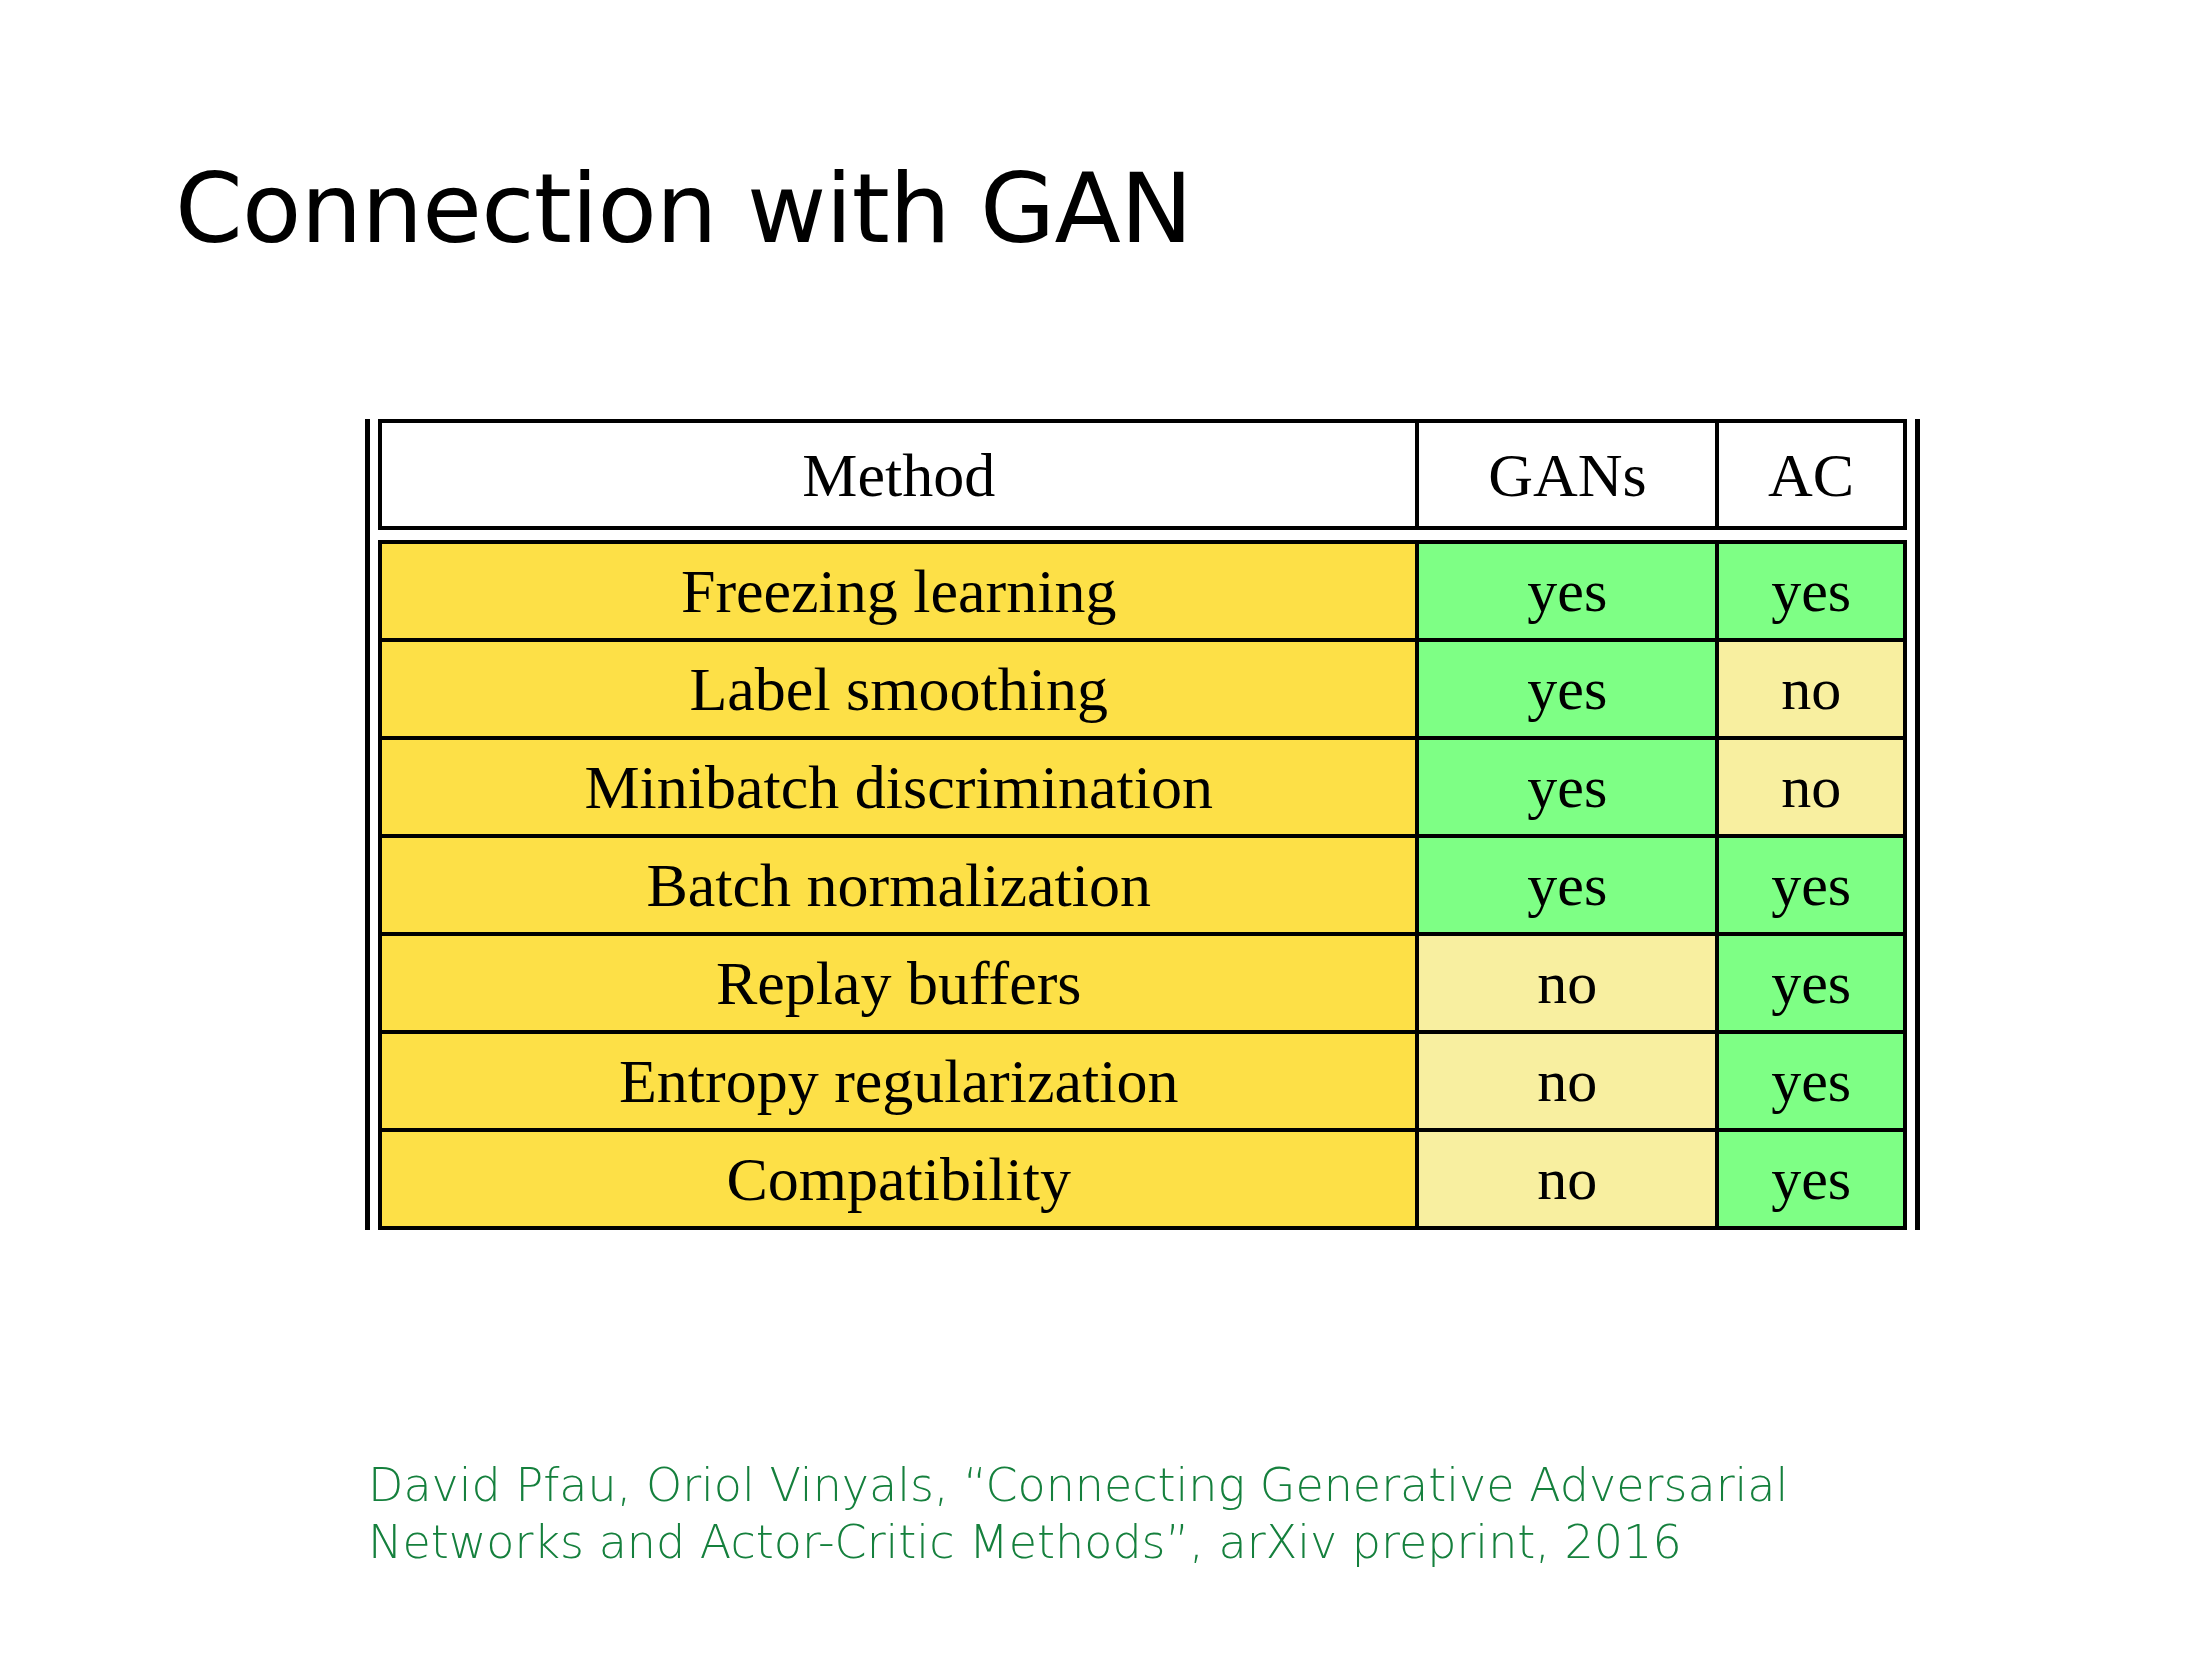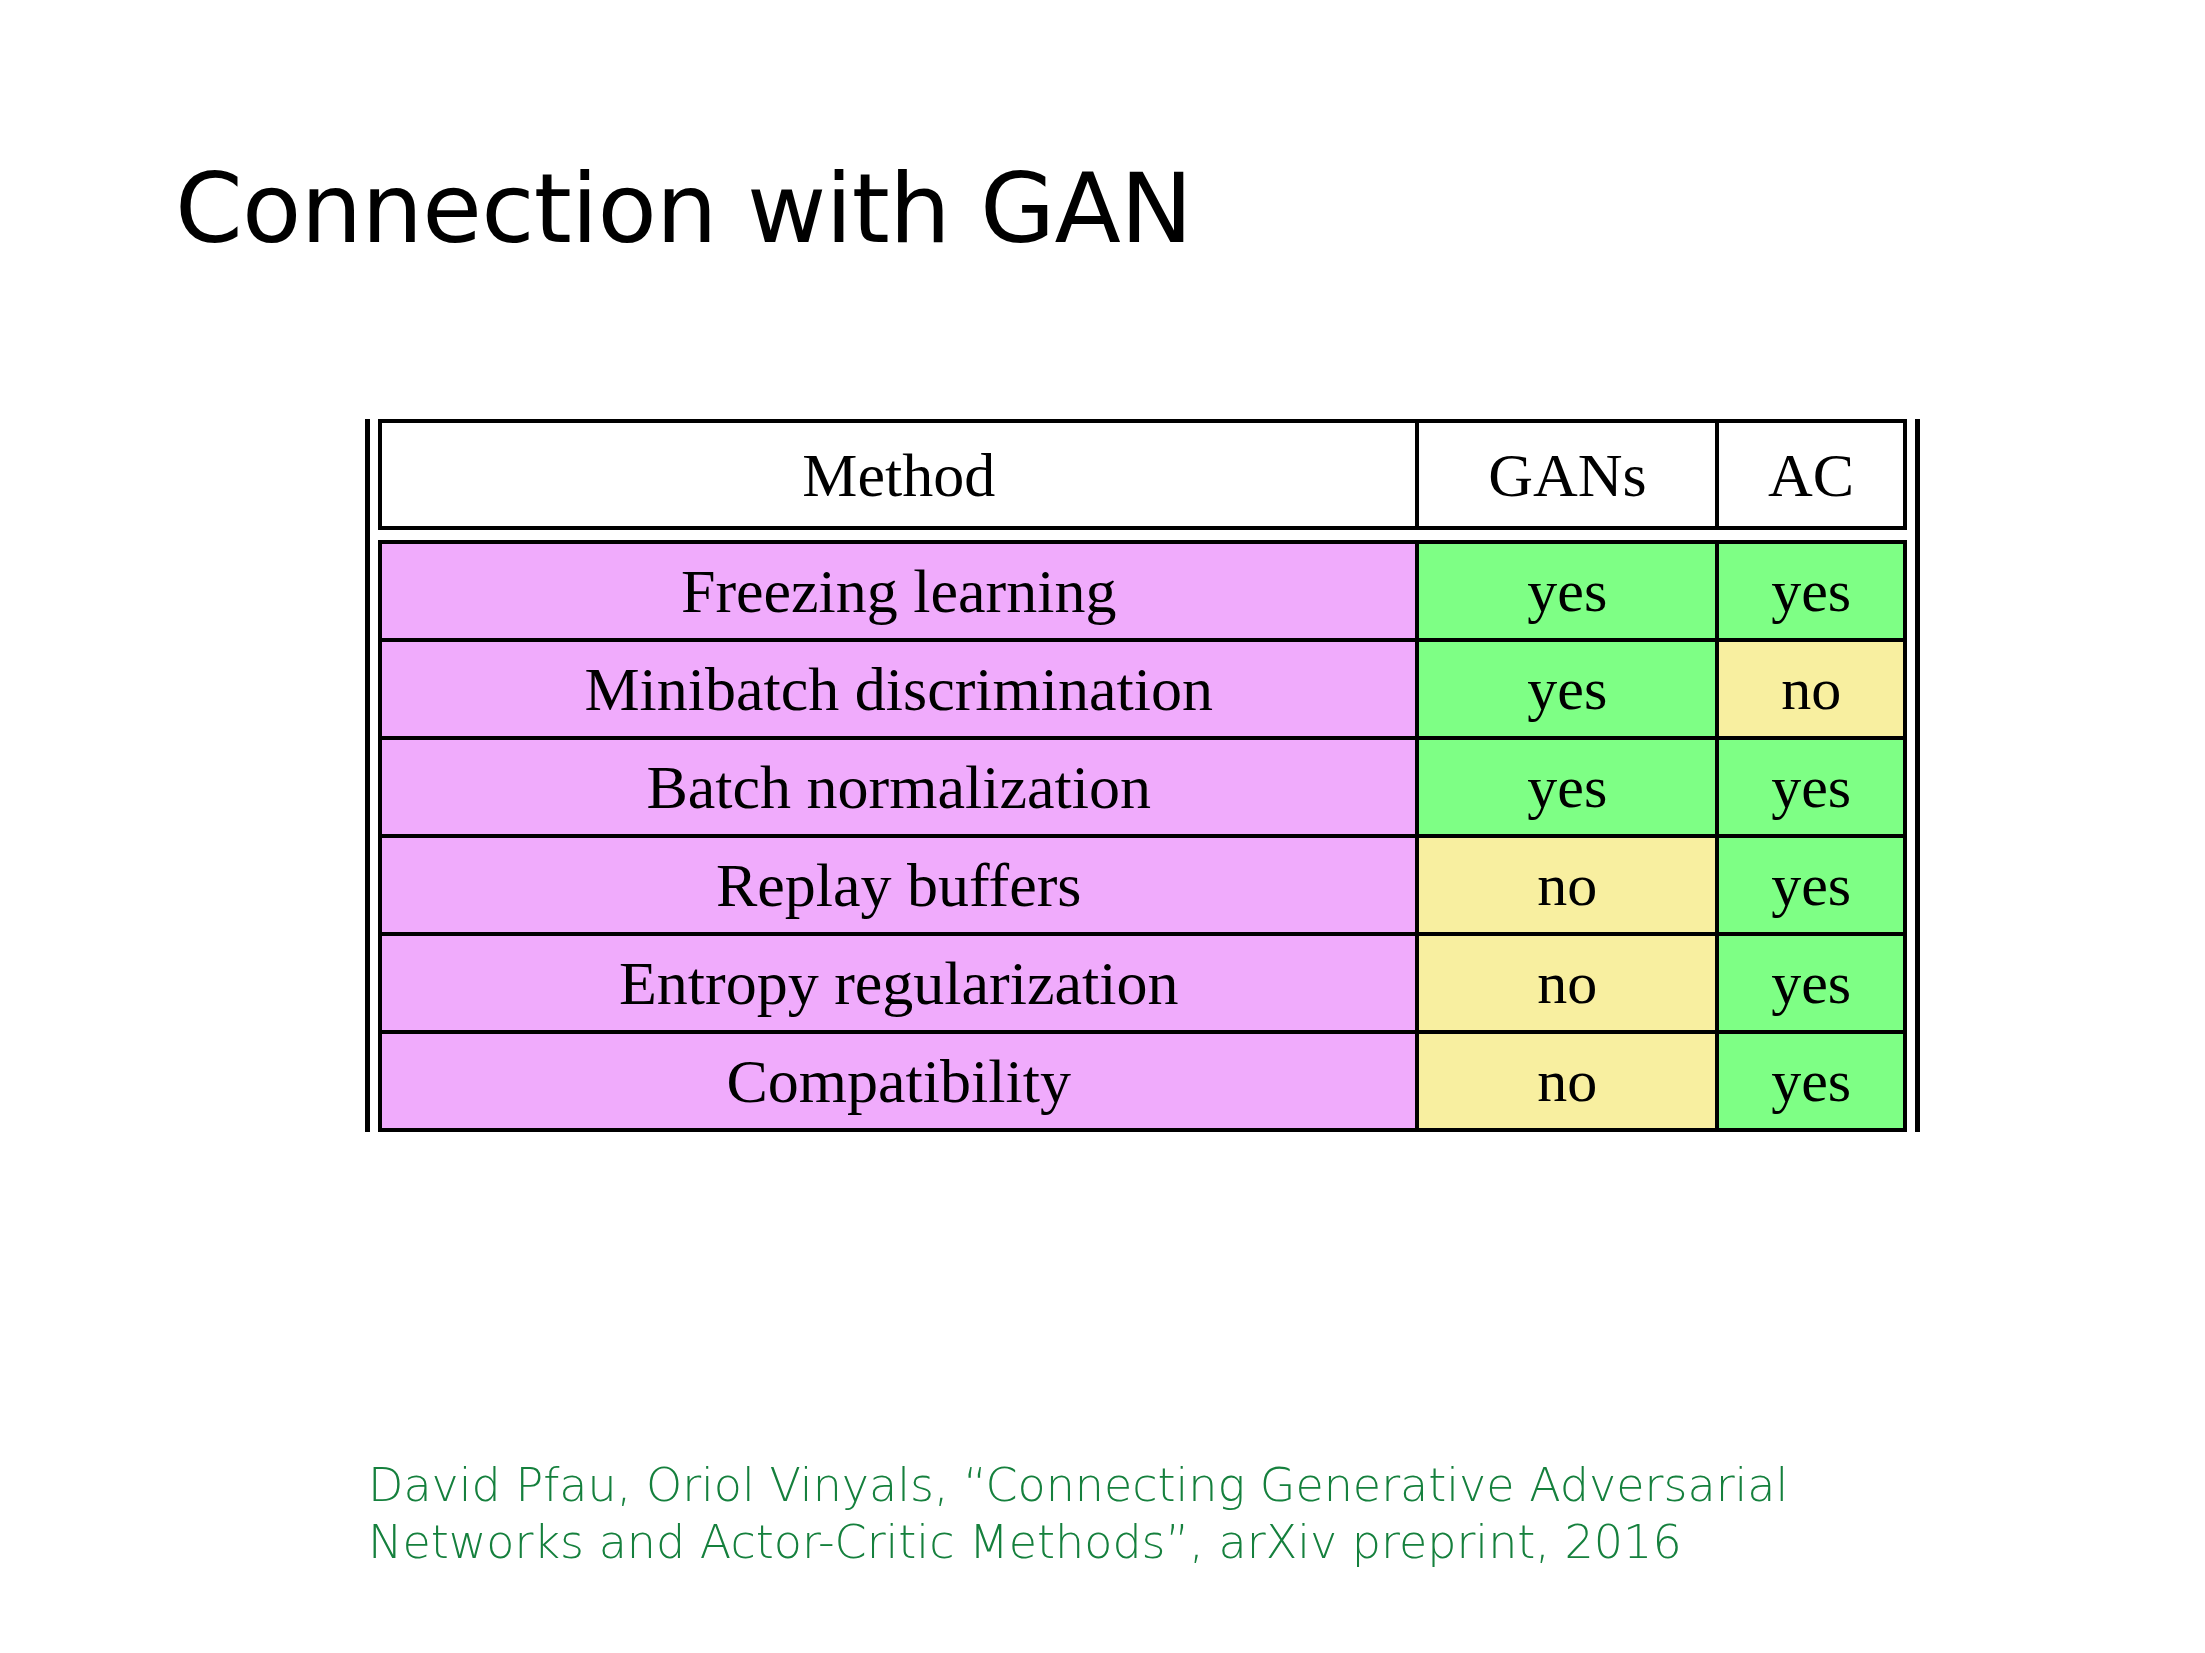--- a/index.html
+++ b/index.html
@@ -79,21 +79,21 @@
 
   .header-gap {
     height: 10.3px;
     background: #ffffff;
   }
 
   .body-tbl td {
     height: 94px;
     font-size: 60px;
     line-height: 1;
-    background: #f0abfc;
+    background: #fde047;
   }
 
   .body-tbl td.method-cell {
     font-size: 62px;
     letter-spacing: 0px;
     white-space: nowrap;
   }
 
   
   .bg-yes { background: #7EFF85 !important; }
@@ -145,20 +145,25 @@
           <col class="c-gans">
           <col class="c-ac">
       </colgroup>
       <tbody id="table-body-rows">
           <tr>
             <td class="method-cell">Freezing learning</td>
             <td class="bg-yes">yes</td>
             <td class="bg-yes">yes</td>
           </tr>
           <tr>
+            <td class="method-cell">Label smoothing</td>
+            <td class="bg-yes">yes</td>
+            <td class="bg-no">no</td>
+          </tr>
+          <tr>
             <td class="method-cell">Minibatch discrimination</td>
             <td class="bg-yes">yes</td>
             <td class="bg-no">no</td>
           </tr>
           <tr>
             <td class="method-cell">Batch normalization</td>
             <td class="bg-yes">yes</td>
             <td class="bg-yes">yes</td>
           </tr>
           <tr>

